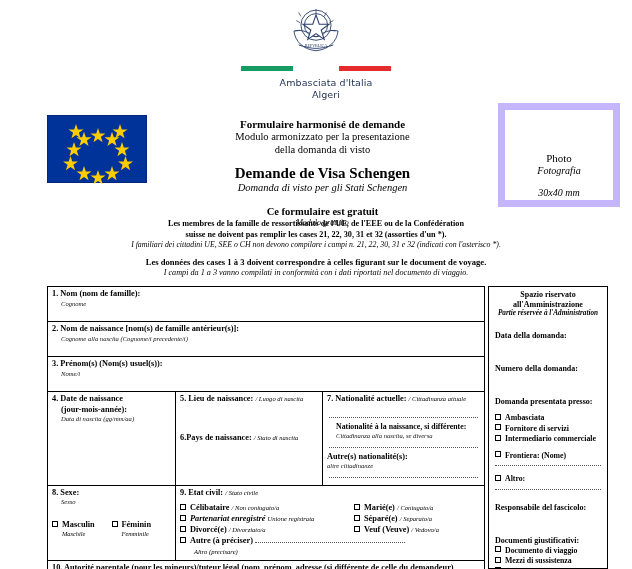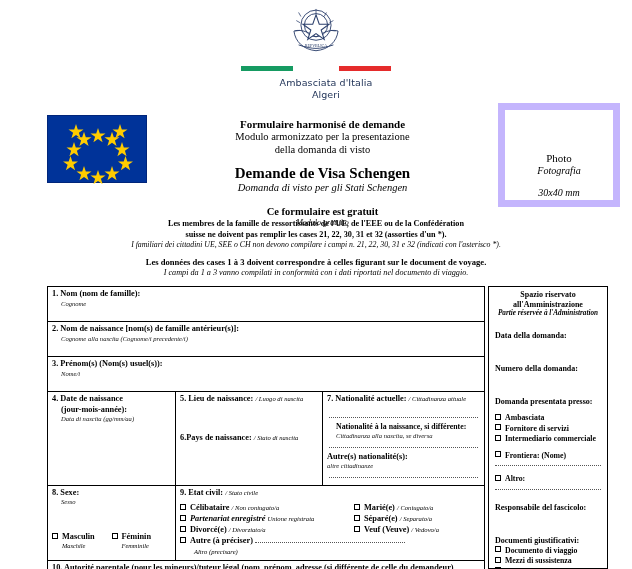--- a/index.html
+++ b/index.html
@@ -183,21 +183,21 @@
   .ck-row {
     font-size: 8.3px;
     line-height: 11px;
     white-space: nowrap;
   }
   .ck-row .n { font-weight: bold; }
   .ck-row .i { font-style: italic; font-weight: normal; font-size: 6.6px; }
   .ck-row .bi { font-weight: bold; font-style: italic; }
 
   .sex-opts {
-    margin-top: 25px;
+    margin-top: 13px;
     display: flex;
   }
   .sex-opt { width: 50%; }
   .sex-opt .nm { font-weight: bold; font-size: 8.3px; line-height: 10px; }
   .sex-opt .it { font-style: italic; font-size: 6.4px; padding-left: 10px; }
 
   .civil-cols { display: flex; margin-top: 4px; }
   .civil-col-l { width: 58%; }
   .civil-col-r { width: 42%; }
 

